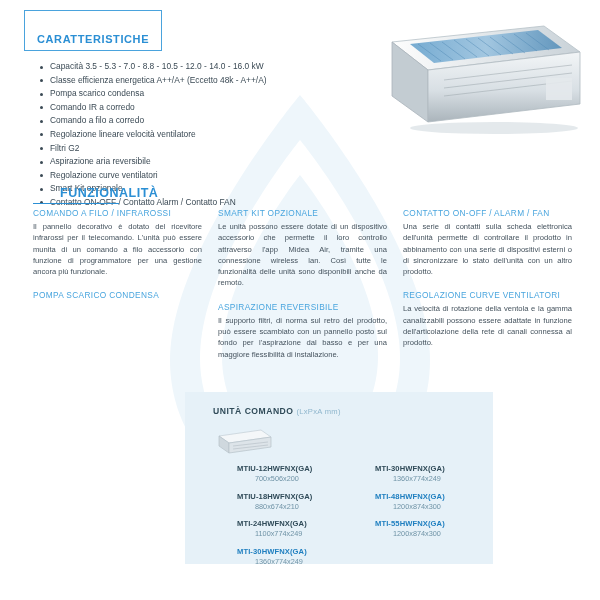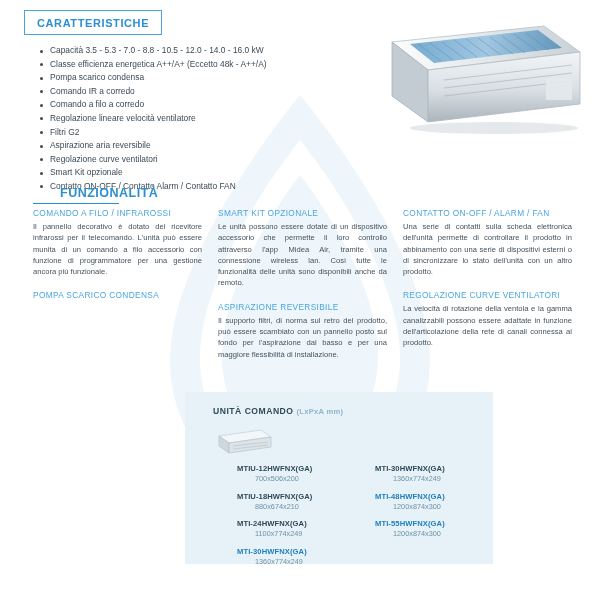--- a/index.html
+++ b/index.html
@@ -33,21 +33,21 @@
     width: 300px;
     z-index: 2;
   }
   .features-title {
     display: inline-block;
     border: 1px solid #4aa3dd;
     color: #2b8fd4;
     font-size: 11px;
     font-weight: bold;
     letter-spacing: 0.6px;
-    padding: 6px 12px 5px 12px;
+    padding: 22px 12px 5px 12px;
     margin-bottom: 9px;
   }
   ul.feature-list {
     list-style: none;
     margin: 0;
     padding: 0 0 0 16px;
   }
   ul.feature-list li {
     position: relative;
     font-size: 8.4px;
@@ -141,21 +141,21 @@
   .unit-head {
     position: absolute;
     left: 28px;
     top: 14px;
     font-size: 8.6px;
     color: #2f4a58;
     font-weight: bold;
     letter-spacing: 0.5px;
   }
   .unit-head .sub {
-    font-weight: bold;
+    font-weight: normal;
     color: #8fb6cd;
     font-size: 7.6px;
     letter-spacing: 0.3px;
   }
   .unit-img {
     position: absolute;
     left: 26px;
     top: 32px;
     width: 66px;
     height: 34px;

